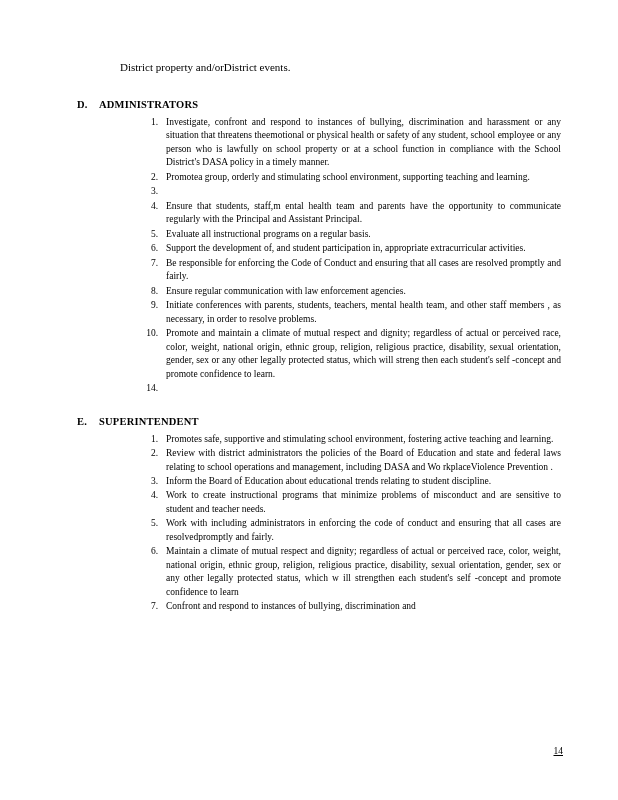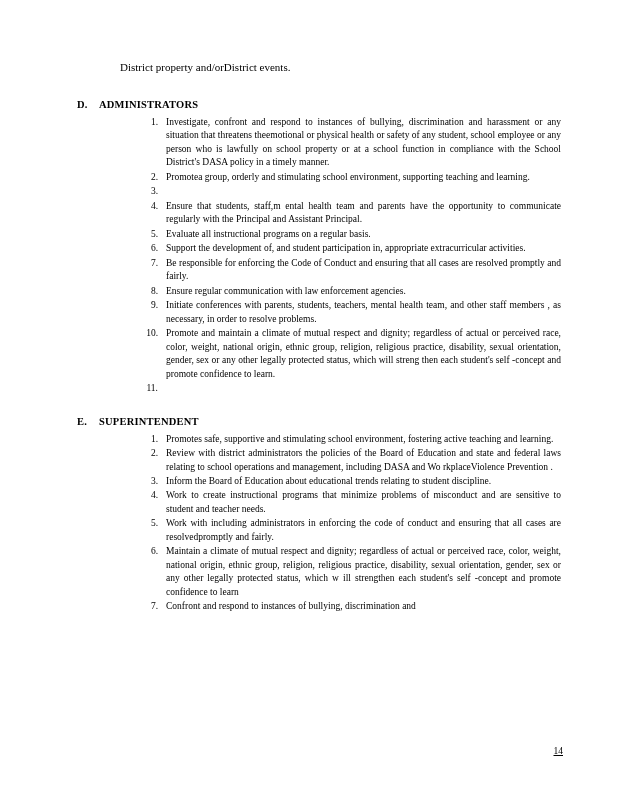--- a/index.html
+++ b/index.html
@@ -128,21 +128,21 @@
         </li>
       <li>
           <span class="num">9.</span>
           <span class="txt">Initiate     conferences        with     parents,      students,       teachers,      mental      health     team, and    other     staff   members      , as   necessary,      in   order    to   resolve     problems.</span>
         </li>
       <li>
           <span class="num">10.</span>
           <span class="txt">Promote      and    maintain      a   climate     of   mutual     respect     and   dignity;     regardless      of actual    or   perceived      race,    color,    weight,     national      origin,     ethnic    group,     religion, religious     practice,     disability,     sexual     orientation,       gender,      sex   or   any   other legally     protected      status,     which     will   streng then    each    student's      self -concept      and promote      confidence       to  learn.</span>
         </li>
       <li>
-          <span class="num">11.</span>
+          <span class="num">14.</span>
         </li>
     </ol>
   </div>
 
   <div class="spacer-small"></div>
 
   <div class="section">
     <div class="section-heading">
       <span class="letter">E.</span>
       <span class="heading-text">SUPERINTENDENT</span>

